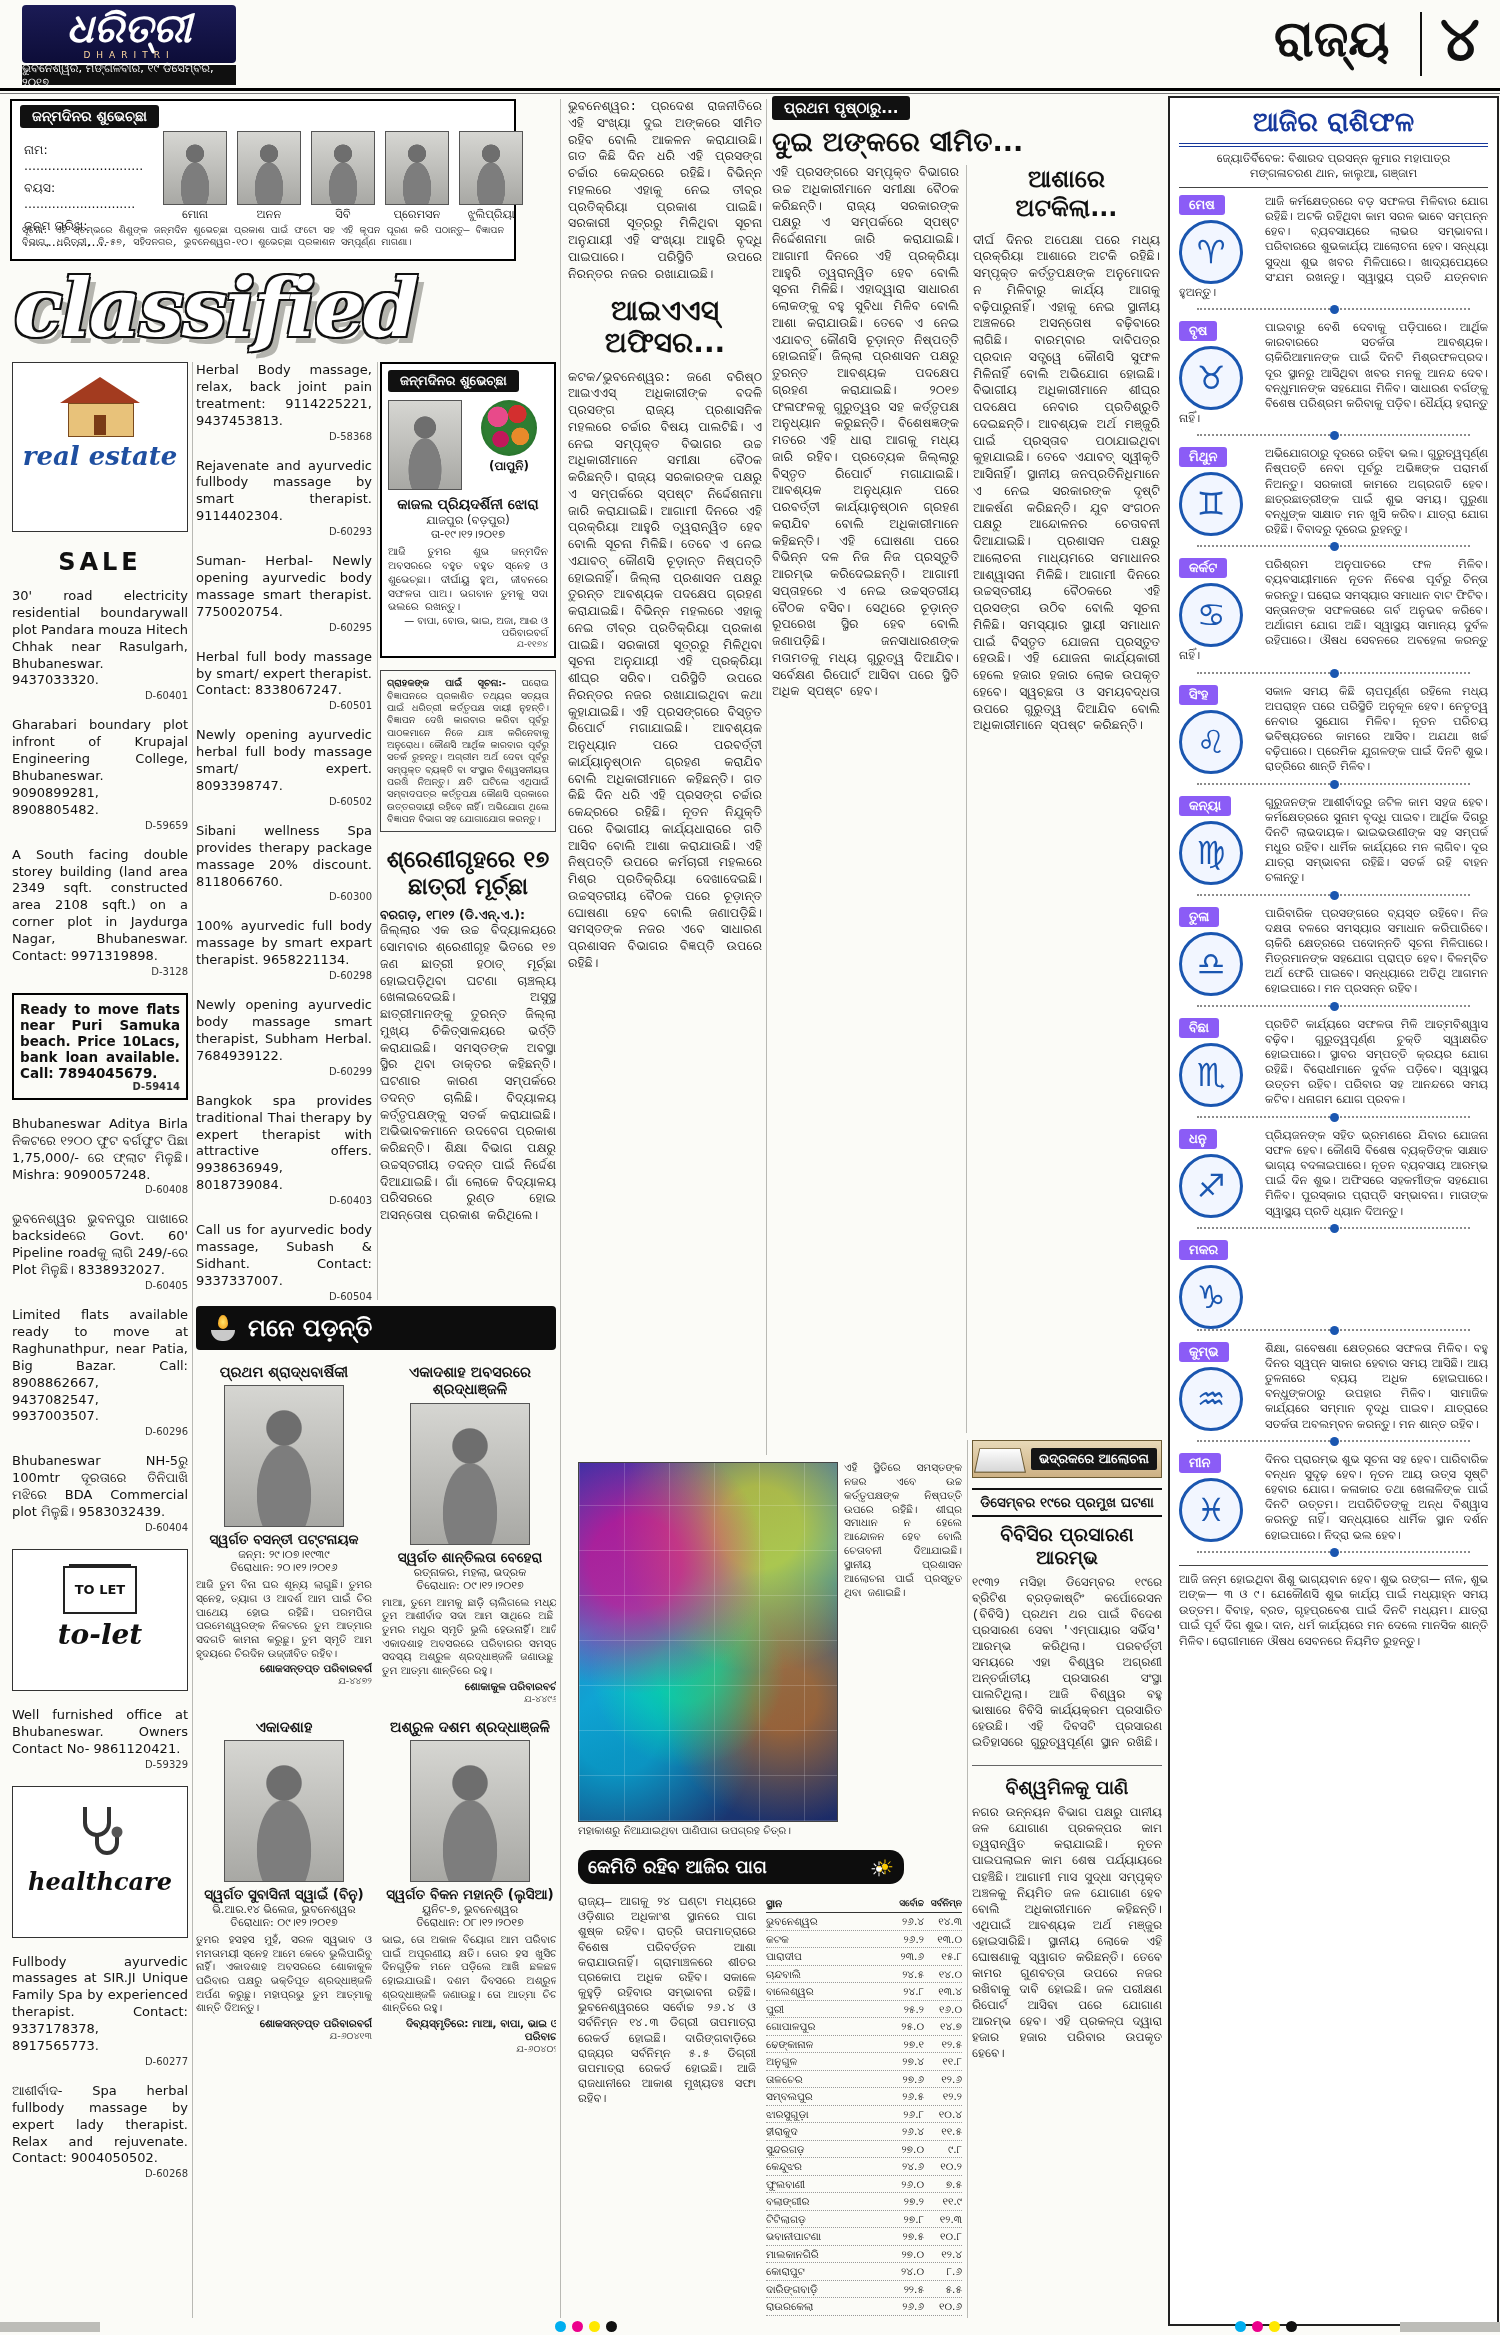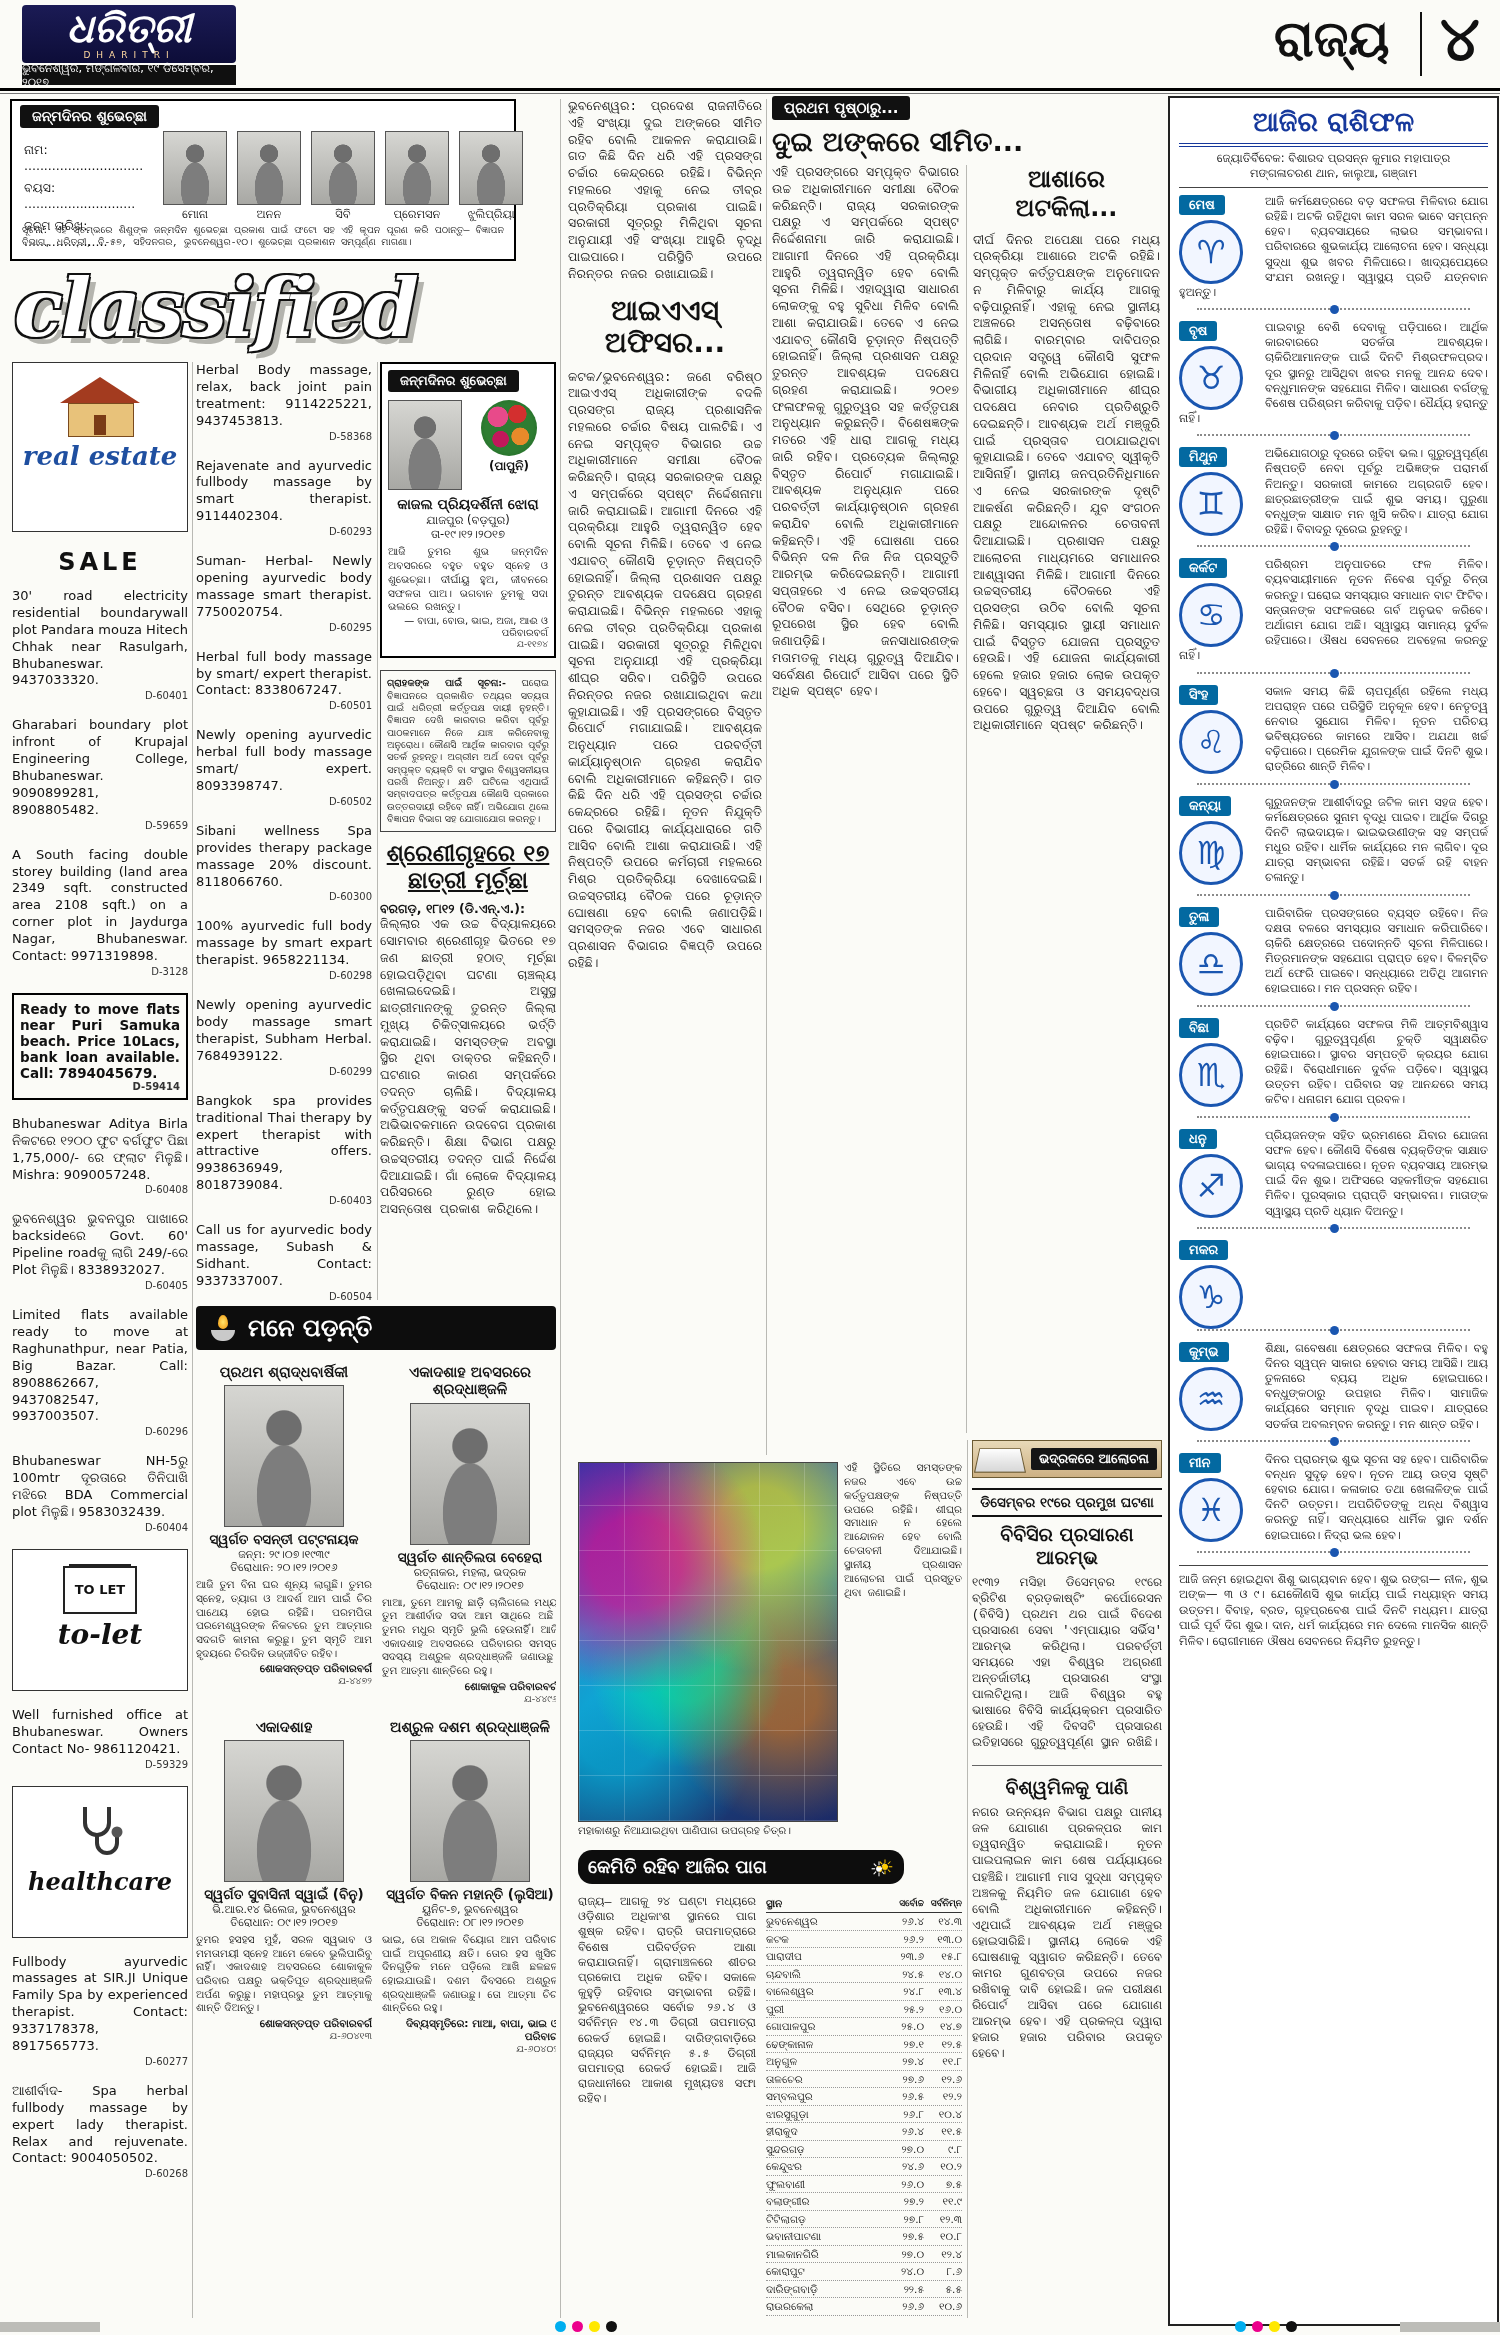--- a/index.html
+++ b/index.html
@@ -102,21 +102,21 @@
   .bookshape{width:44px;height:26px;background:linear-gradient(#ffffff,#d8d8d8);border:1px solid #6b5a33;transform:perspective(60px) rotateX(30deg);margin-right:8px;}
   .bhlabel{background:#151515;color:#fff;font-size:13px;font-weight:bold;padding:3px 8px;border-radius:2px;line-height:1.25;}
   .declabel{border-top:2px solid #111;border-bottom:2px solid #111;font-weight:bold;font-size:13.5px;text-align:center;padding:4px 0;margin:10px 0 6px;}
   .rheadline{font-weight:bold;font-size:19px;text-align:center;margin:4px 0 6px;line-height:1.2;}
   
   #horoscope{border:2px solid #222;background:#fff;padding:8px 9px;}
   #horo-title{color:#16389c;font-size:27px;font-weight:bold;text-align:center;border-bottom:4px double #16389c;padding-bottom:5px;}
   .astro{font-size:11.5px;text-align:center;line-height:1.3;margin-top:4px;}
   .hsign{margin-top:6px;}
   .signleft{float:left;width:78px;margin-right:8px;}
-  .pill{background:#0369a1;color:#fff;font-size:13px;font-weight:bold;padding:2px 10px;border-radius:3px;display:inline-block;}
+  .pill{background:#8b5cf6;color:#fff;font-size:13px;font-weight:bold;padding:2px 10px;border-radius:3px;display:inline-block;}
   .zicon{width:58px;height:58px;border:3px solid #1a56b0;border-radius:50%;display:flex;align-items:center;justify-content:center;color:#1a56b0;font-size:32px;margin-top:5px;background:#f2f6ff;}
   .ztext{font-size:11.5px;line-height:1.32;text-align:justify;}
   .hsep{clear:both;border-top:2px dotted #8a8a8a;margin:8px 18px 2px;position:relative;height:4px;}
   .hsep .dot{position:absolute;left:50%;top:-5px;width:9px;height:9px;margin-left:-4px;border-radius:50%;background:#1a56b0;display:block;}
   .hfoot{font-size:11.5px;line-height:1.35;text-align:justify;border-top:1px solid #444;padding-top:6px;margin-top:8px;}
   
   .pm-bar{position:absolute;height:10px;background:#bdbdb8;}
   .pm-dot{position:absolute;width:11px;height:11px;border-radius:50%;}
 </style>
 </head>
@@ -342,21 +342,21 @@
       <div class="ctr" style="font-size:11.5px;">ଯାଜପୁର (ବଡ଼ପୁର)</div>
       <div class="ctr" style="font-size:11.5px;">ତା-୧୯।୧୨।୨୦୧୭</div>
       <div class="body-xs just" style="margin-top:5px;">ଆଜି ତୁମର ଶୁଭ ଜନ୍ମଦିନ ଅବସରରେ ବହୁତ ବହୁତ ସ୍ନେହ ଓ ଶୁଭେଚ୍ଛା। ଦୀର୍ଘାୟୁ ହୁଅ, ଜୀବନରେ ସଫଳତା ପାଅ। ଭଗବାନ ତୁମକୁ ସଦା ଭଲରେ ରଖନ୍ତୁ।</div>
       <div style="font-size:10px;text-align:right;">— ବାପା, ବୋଉ, ଭାଇ, ଅଜା, ଆଈ ଓ ପରିବାରବର୍ଗ</div>
       <div style="font-size:9px;text-align:right;color:#333;">ଯ-୧୧୭୪</div>
     </div>
     <div class="notice" style="margin-top:12px;">
       <span style="font-weight:bold;">ଗ୍ରାହକଙ୍କ ପାଇଁ ସୂଚନା:-</span>
       <span>ଘରୋଇ ବିଜ୍ଞାପନରେ ପ୍ରକାଶିତ ତଥ୍ୟର ସତ୍ୟତା ପାଇଁ ଧରିତ୍ରୀ କର୍ତ୍ତୃପକ୍ଷ ଦାୟୀ ନୁହନ୍ତି। ବିଜ୍ଞାପନ ଦେଖି କାରବାର କରିବା ପୂର୍ବରୁ ପାଠକମାନେ ନିଜେ ଯାଞ୍ଚ କରିନେବାକୁ ଅନୁରୋଧ। କୌଣସି ଆର୍ଥିକ କାରବାର ପୂର୍ବରୁ ସତର୍କ ରୁହନ୍ତୁ। ଅଗ୍ରୀମ ଅର୍ଥ ଦେବା ପୂର୍ବରୁ ସମ୍ପୃକ୍ତ ବ୍ୟକ୍ତି ବା ସଂସ୍ଥାର ବିଶ୍ୱସନୀୟତା ପରଖି ନିଅନ୍ତୁ। କ୍ଷତି ଘଟିଲେ ଏଥିପାଇଁ ସମ୍ବାଦପତ୍ର କର୍ତ୍ତୃପକ୍ଷ କୌଣସି ପ୍ରକାରେ ଉତ୍ତରଦାୟୀ ରହିବେ ନାହିଁ। ଅଭିଯୋଗ ଥିଲେ ବିଜ୍ଞାପନ ବିଭାଗ ସହ ଯୋଗାଯୋଗ କରନ୍ତୁ।</span>
     </div>
-    <div class="headline ctr" style="font-size:23px;margin-top:8px;text-decoration:underline;">ଶ୍ରେଣୀଗୃହରେ ୧୭ ଛାତ୍ରୀ ମୂର୍ଚ୍ଛା</div>
+    <div class="headline ctr" style="font-size:23px;margin-top:14px;">ଶ୍ରେଣୀଗୃହରେ ୧୭ ଛାତ୍ରୀ ମୂର୍ଚ୍ଛା</div>
     <div class="dateline" style="margin-top:8px;">ବରଗଡ଼, ୧୮ା୧୨ (ଡି.ଏନ୍.ଏ.):</div>
     <div class="body-sm just">ଜିଲ୍ଲାର ଏକ ଉଚ୍ଚ ବିଦ୍ୟାଳୟରେ ସୋମବାର ଶ୍ରେଣୀଗୃହ ଭିତରେ ୧୭ ଜଣ ଛାତ୍ରୀ ହଠାତ୍ ମୂର୍ଚ୍ଛା ହୋଇପଡ଼ିଥିବା ଘଟଣା ଚାଞ୍ଚଲ୍ୟ ଖେଳାଇଦେଇଛି। ଅସୁସ୍ଥ ଛାତ୍ରୀମାନଙ୍କୁ ତୁରନ୍ତ ଜିଲ୍ଲା ମୁଖ୍ୟ ଚିକିତ୍ସାଳୟରେ ଭର୍ତ୍ତି କରାଯାଇଛି। ସମସ୍ତଙ୍କ ଅବସ୍ଥା ସ୍ଥିର ଥିବା ଡାକ୍ତର କହିଛନ୍ତି। ଘଟଣାର କାରଣ ସମ୍ପର୍କରେ ତଦନ୍ତ ଚାଲିଛି। ବିଦ୍ୟାଳୟ କର୍ତ୍ତୃପକ୍ଷଙ୍କୁ ସତର୍କ କରାଯାଇଛି। ଅଭିଭାବକମାନେ ଉଦବେଗ ପ୍ରକାଶ କରିଛନ୍ତି। ଶିକ୍ଷା ବିଭାଗ ପକ୍ଷରୁ ଉଚ୍ଚସ୍ତରୀୟ ତଦନ୍ତ ପାଇଁ ନିର୍ଦ୍ଦେଶ ଦିଆଯାଇଛି। ଗାଁ ଲୋକେ ବିଦ୍ୟାଳୟ ପରିସରରେ ରୁଣ୍ଡ ହୋଇ ଅସନ୍ତୋଷ ପ୍ରକାଶ କରିଥିଲେ।</div>
   </div>
 
   <div class="abs clip" style="left:196px;top:1306px;width:360px;height:1012px;">
     <div id="mem-ribbon">
       <span class="diya">
           <span class="flame"></span>
           <span class="bowl"></span>
         </span>

